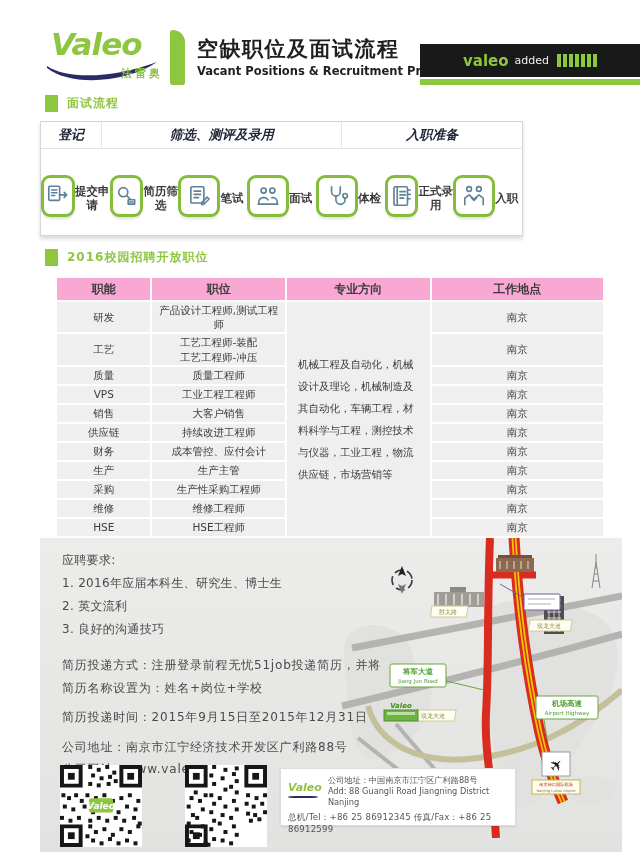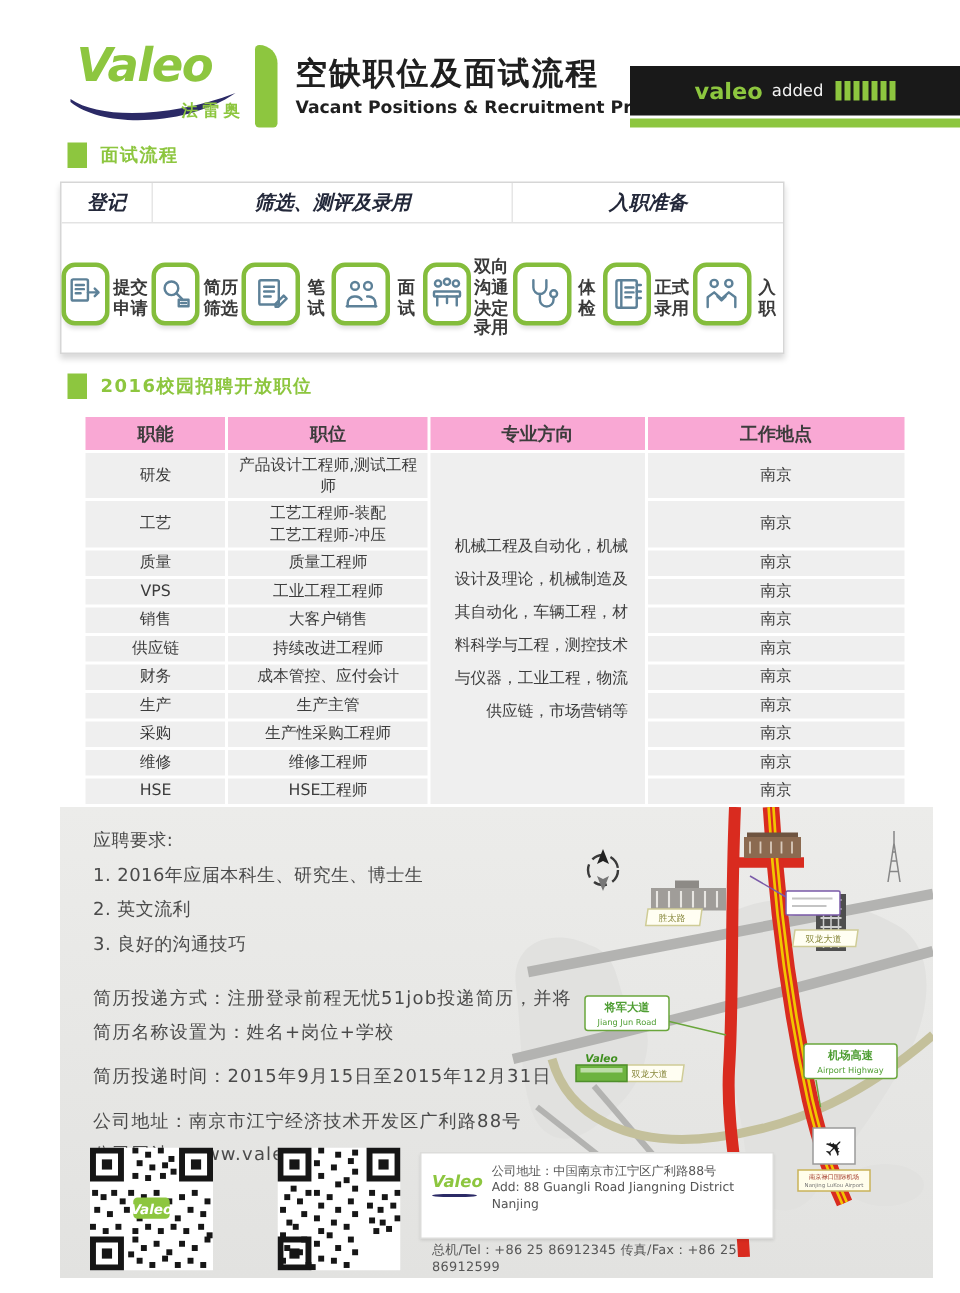--- a/index.html
+++ b/index.html
@@ -37,37 +37,37 @@
 .psteps{display:flex;height:86px}
 .step{flex:1;display:flex;flex-direction:row;align-items:center;padding-top:7px}
 .sicon{width:42px;height:42px;border:3px solid #84bd3c;border-radius:9px;background:#fff;display:flex;align-items:center;justify-content:center;box-shadow:0 4px 3px -2px rgba(0,0,0,.12)}
 .sicon svg{stroke:#5d8198;fill:none;stroke-width:1.5;stroke-linecap:round;stroke-linejoin:round}
 .slabel{margin-top:6px;font-size:11.5px;font-weight:bold;color:#3a3a3a;text-align:center;line-height:1.2}
 
 
 .jobs{position:absolute;left:55px;top:276px;width:550px;border-collapse:separate;border-spacing:2px;font-size:10.5px;color:#3c3c3c}
 .jobs th{background:#f9a8d4;font-size:12px;font-weight:bold;height:22px;padding:0 0}
 .jobs td{background:#efefef;text-align:center;height:17px;padding:1px 4px;line-height:1.35}
-.jobs td.major{text-align:right;vertical-align:middle;line-height:2.1;padding:6px 11px}
+.jobs td.major{text-align:left;vertical-align:middle;line-height:2.1;padding:6px 11px}
 
 
 .panel{position:absolute;left:40px;top:538px;width:582px;height:314px;background:linear-gradient(180deg,#ececea 0%,#e6e6e4 60%,#e2e2e0 100%)}
 .ft{position:absolute;font-size:12px;color:#4a4a4a;letter-spacing:.3px;line-height:1.5}
 .ft.b{letter-spacing:.8px}
 .map{position:absolute;left:298px;top:0;width:284px;height:300px}
 .qr{position:absolute;top:227px;width:82px;height:82px}
 .qr svg{width:100%;height:100%}
 .qr1{left:20px}.qr2{left:145px}
 .card{position:absolute;left:240px;top:230px;width:236px;height:58px;background:#fff;border:1px solid #dcdcda;box-shadow:0 1px 2px rgba(0,0,0,.1);padding:6px 7px 3px 7px;z-index:3}
 .card-row{display:flex;gap:6px;align-items:flex-start}
 .card-logo{flex:0 0 auto;padding-top:1px}
 .card-logo .w{font-style:italic;font-weight:bold;font-size:11px;color:#8dc63f;line-height:1}
 .card-logo .u{display:block;width:30px;height:2px;background:#2b2a66;border-radius:50%/100% ;margin-top:1px}
 .card-addr{font-size:8.2px;color:#555;line-height:1.35}
-.card-tel{font-size:8.6px;color:#555;margin-top:20px;letter-spacing:.2px}
+.card-tel{font-size:8.6px;color:#555;margin-top:4px;letter-spacing:.2px}
 .mapfont{font-family:"DejaVu Sans","Liberation Sans",sans-serif}
 </style>
 </head>
 <body>
 
 <div class="page">
 
   <div class="logo">
     <svg class="logo-swoosh" viewBox="0 0 118 22">
       <path d="M2,6 C22,20 70,18 112,2 C80,24 24,26 2,8 Z" fill="#2b2a66"></path>
@@ -140,32 +140,20 @@
         <div class="sicon">
           <svg width="26" height="26" viewBox="0 0 24 24">
               <circle cx="8" cy="7" r="2.4"></circle>
               <circle cx="16" cy="7" r="2.4"></circle>
               <path d="M3.5 19.5v-2a4 4 0 014-4h1a4 4 0 013.5 2"></path>
               <path d="M20.5 19.5v-2a4 4 0 00-4-4h-1"></path>
               <path d="M3 19.5h18"></path>
             </svg>
         </div>
         <div class="slabel">面试</div>
-      </div>
-      <div class="step">
-        <div class="sicon">
-          <svg width="26" height="26" viewBox="0 0 24 24">
-              <circle cx="6.5" cy="5.5" r="1.9"></circle>
-              <circle cx="12" cy="4.5" r="1.9"></circle>
-              <circle cx="17.5" cy="5.5" r="1.9"></circle>
-              <rect x="4" y="10.5" width="16" height="3" rx=".5"></rect>
-              <path d="M6 13.5V19M12 13.5v4M18 13.5V19"></path>
-            </svg>
-        </div>
-        <div class="slabel"><span>双向沟通</span><br><span>决定录用</span></div>
       </div>
       <div class="step">
         <div class="sicon">
           <svg width="26" height="26" viewBox="0 0 24 24">
               <path d="M7 3.5v4.5a4 4 0 008 0V3.5"></path>
               <path d="M11 12v3.5a4.2 4.2 0 008.4 0v-1.2"></path>
               <circle cx="19.5" cy="11.8" r="2.1"></circle>
             </svg>
         </div>
         <div class="slabel">体检</div>

